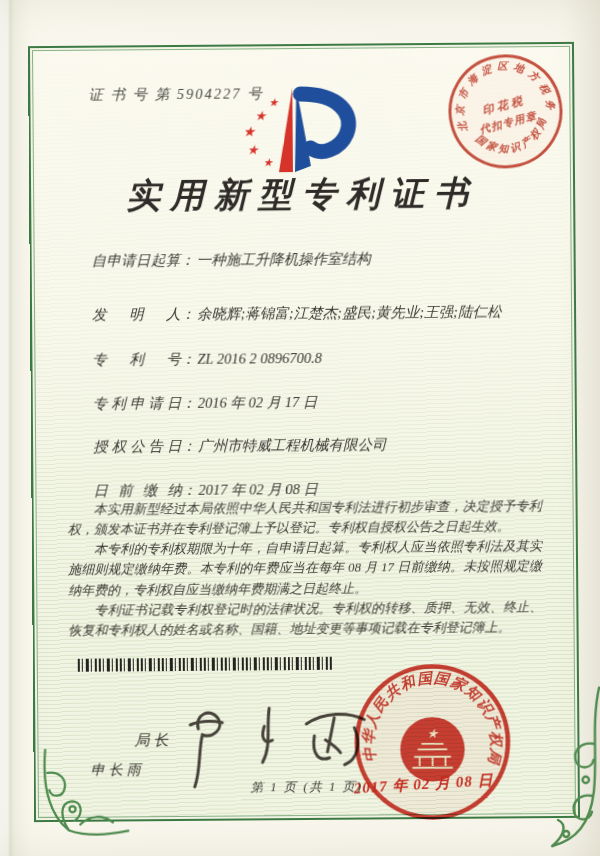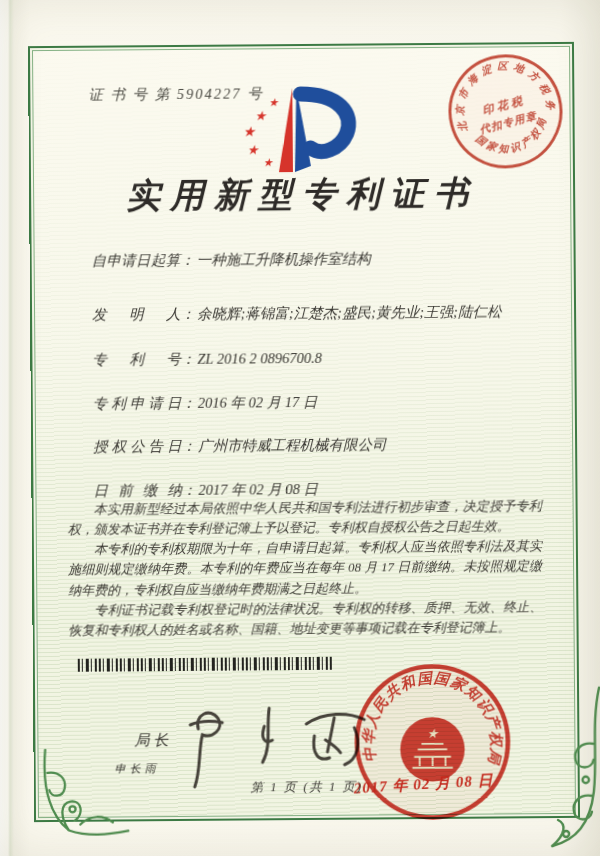--- a/index.html
+++ b/index.html
@@ -34,21 +34,21 @@
   .f0{top:204px}.f1{top:258px}.f2{top:303px}.f3{top:347px}.f4{top:390px}.f5{top:434px}
   .paras{left:34px;top:452px;width:474px;font-size:13px;line-height:1.55;color:#3c3a34;
          text-align:justify;}
   .paras p{margin:0;text-indent:2em;}
   .barcode{left:43px;top:611px;width:256px;height:13px;
     background:repeating-linear-gradient(90deg,
       #23231f 0 2px,transparent 2px 4px,#23231f 4px 5px,transparent 5px 8px,
       #23231f 8px 11px,transparent 11px 13px,#23231f 13px 14px,transparent 14px 17px,
       #23231f 17px 19px,transparent 19px 21px);}
   .director-role{left:63px;top:684px;font-size:15px;letter-spacing:4px;color:#33312c;margin-left:36px;}
-  .director-name{left:79px;top:714px;font-size:11px;letter-spacing:4px;color:#33312c;}
+  .director-name{left:55px;top:714px;font-size:14px;letter-spacing:4px;color:#33312c;}
   .signature{left:133px;top:648px;width:210px;height:100px;}
   .tax-stamp{left:412px;top:4px;width:126px;height:126px;transform:rotate(-14deg);
              mix-blend-mode:multiply;opacity:.9;}
   .seal{left:316px;top:616px;width:162px;height:162px;mix-blend-mode:multiply;opacity:.93;}
   .seal-date{left:318px;top:730px;font-size:15px;font-weight:700;color:#c3271b;
              letter-spacing:1px;transform:rotate(-3deg);white-space:nowrap;}
   .footer{left:0;top:733px;width:100%;text-align:center;font-size:12.5px;
           letter-spacing:2px;color:#3c3a35;}
   .fl-left{left:2px;top:698px;width:96px;height:96px;}
   .fl-right{left:500px;top:640px;width:72px;height:168px;}

